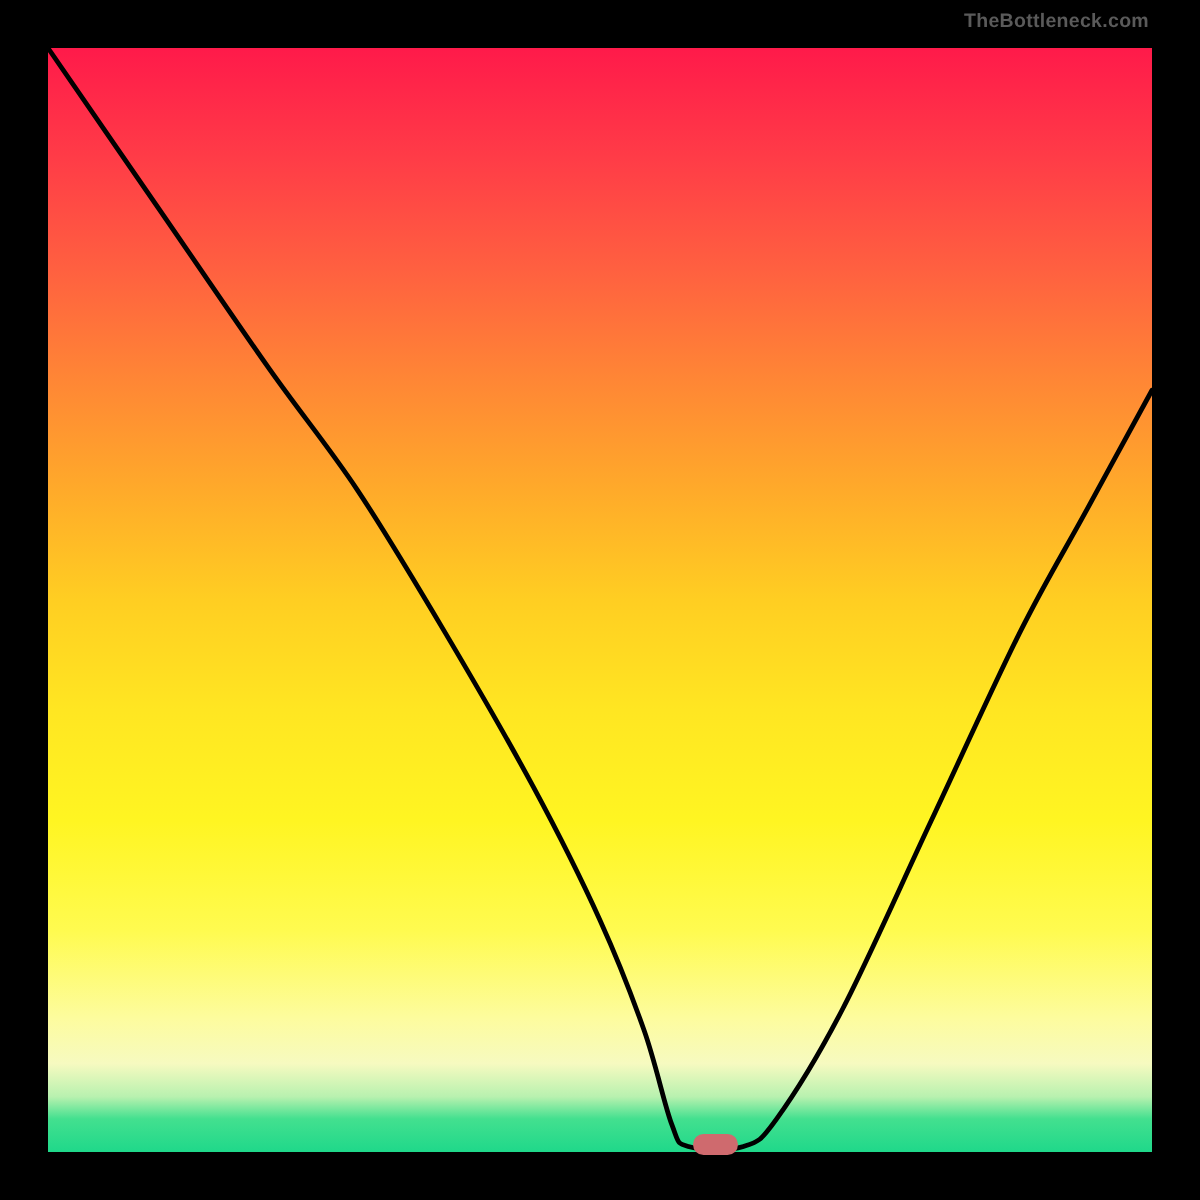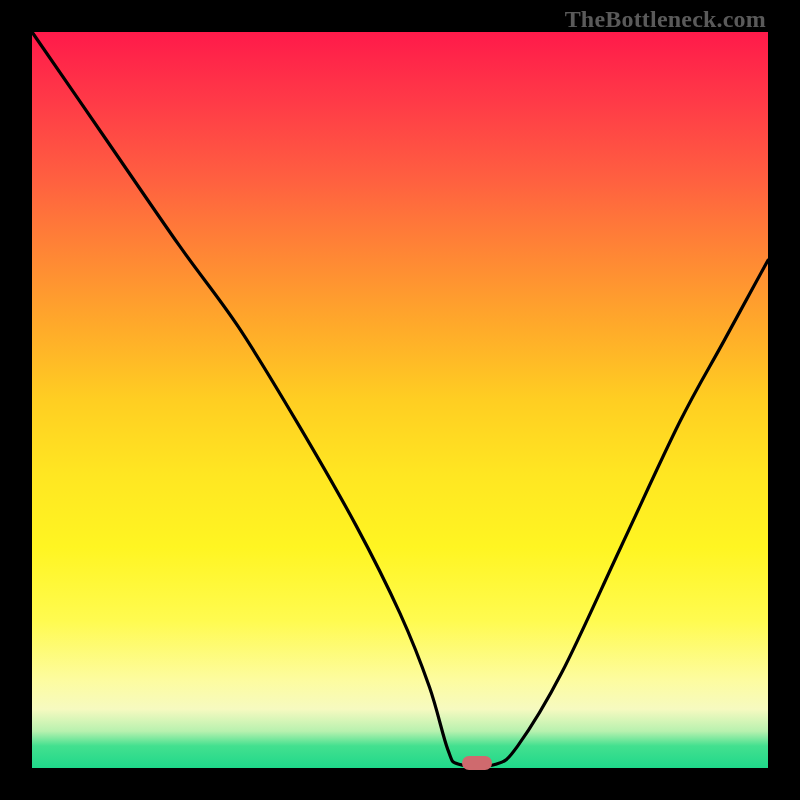--- a/index.html
+++ b/index.html
@@ -29,22 +29,22 @@
       #fdfc9f 88%,
       #f6fac0 92%,
       #b8f1af 95%,
       #43e08f 97%,
       #1fd88a 100%);
   }
   .watermark {
     position: absolute;
     top: 6px;
     right: 34px;
-    font-family: Liberation Serif, serif;
-    font-size: 24px;
+    font-family: Liberation Sans, sans-serif;
+    font-size: 13px;
     font-weight: 600;
     color: #5a5a5a;
     letter-spacing: 0.2px;
   }
   svg.curve {
     position: absolute;
     left: 32px;
     top: 32px;
     width: 736px;
     height: 736px;

